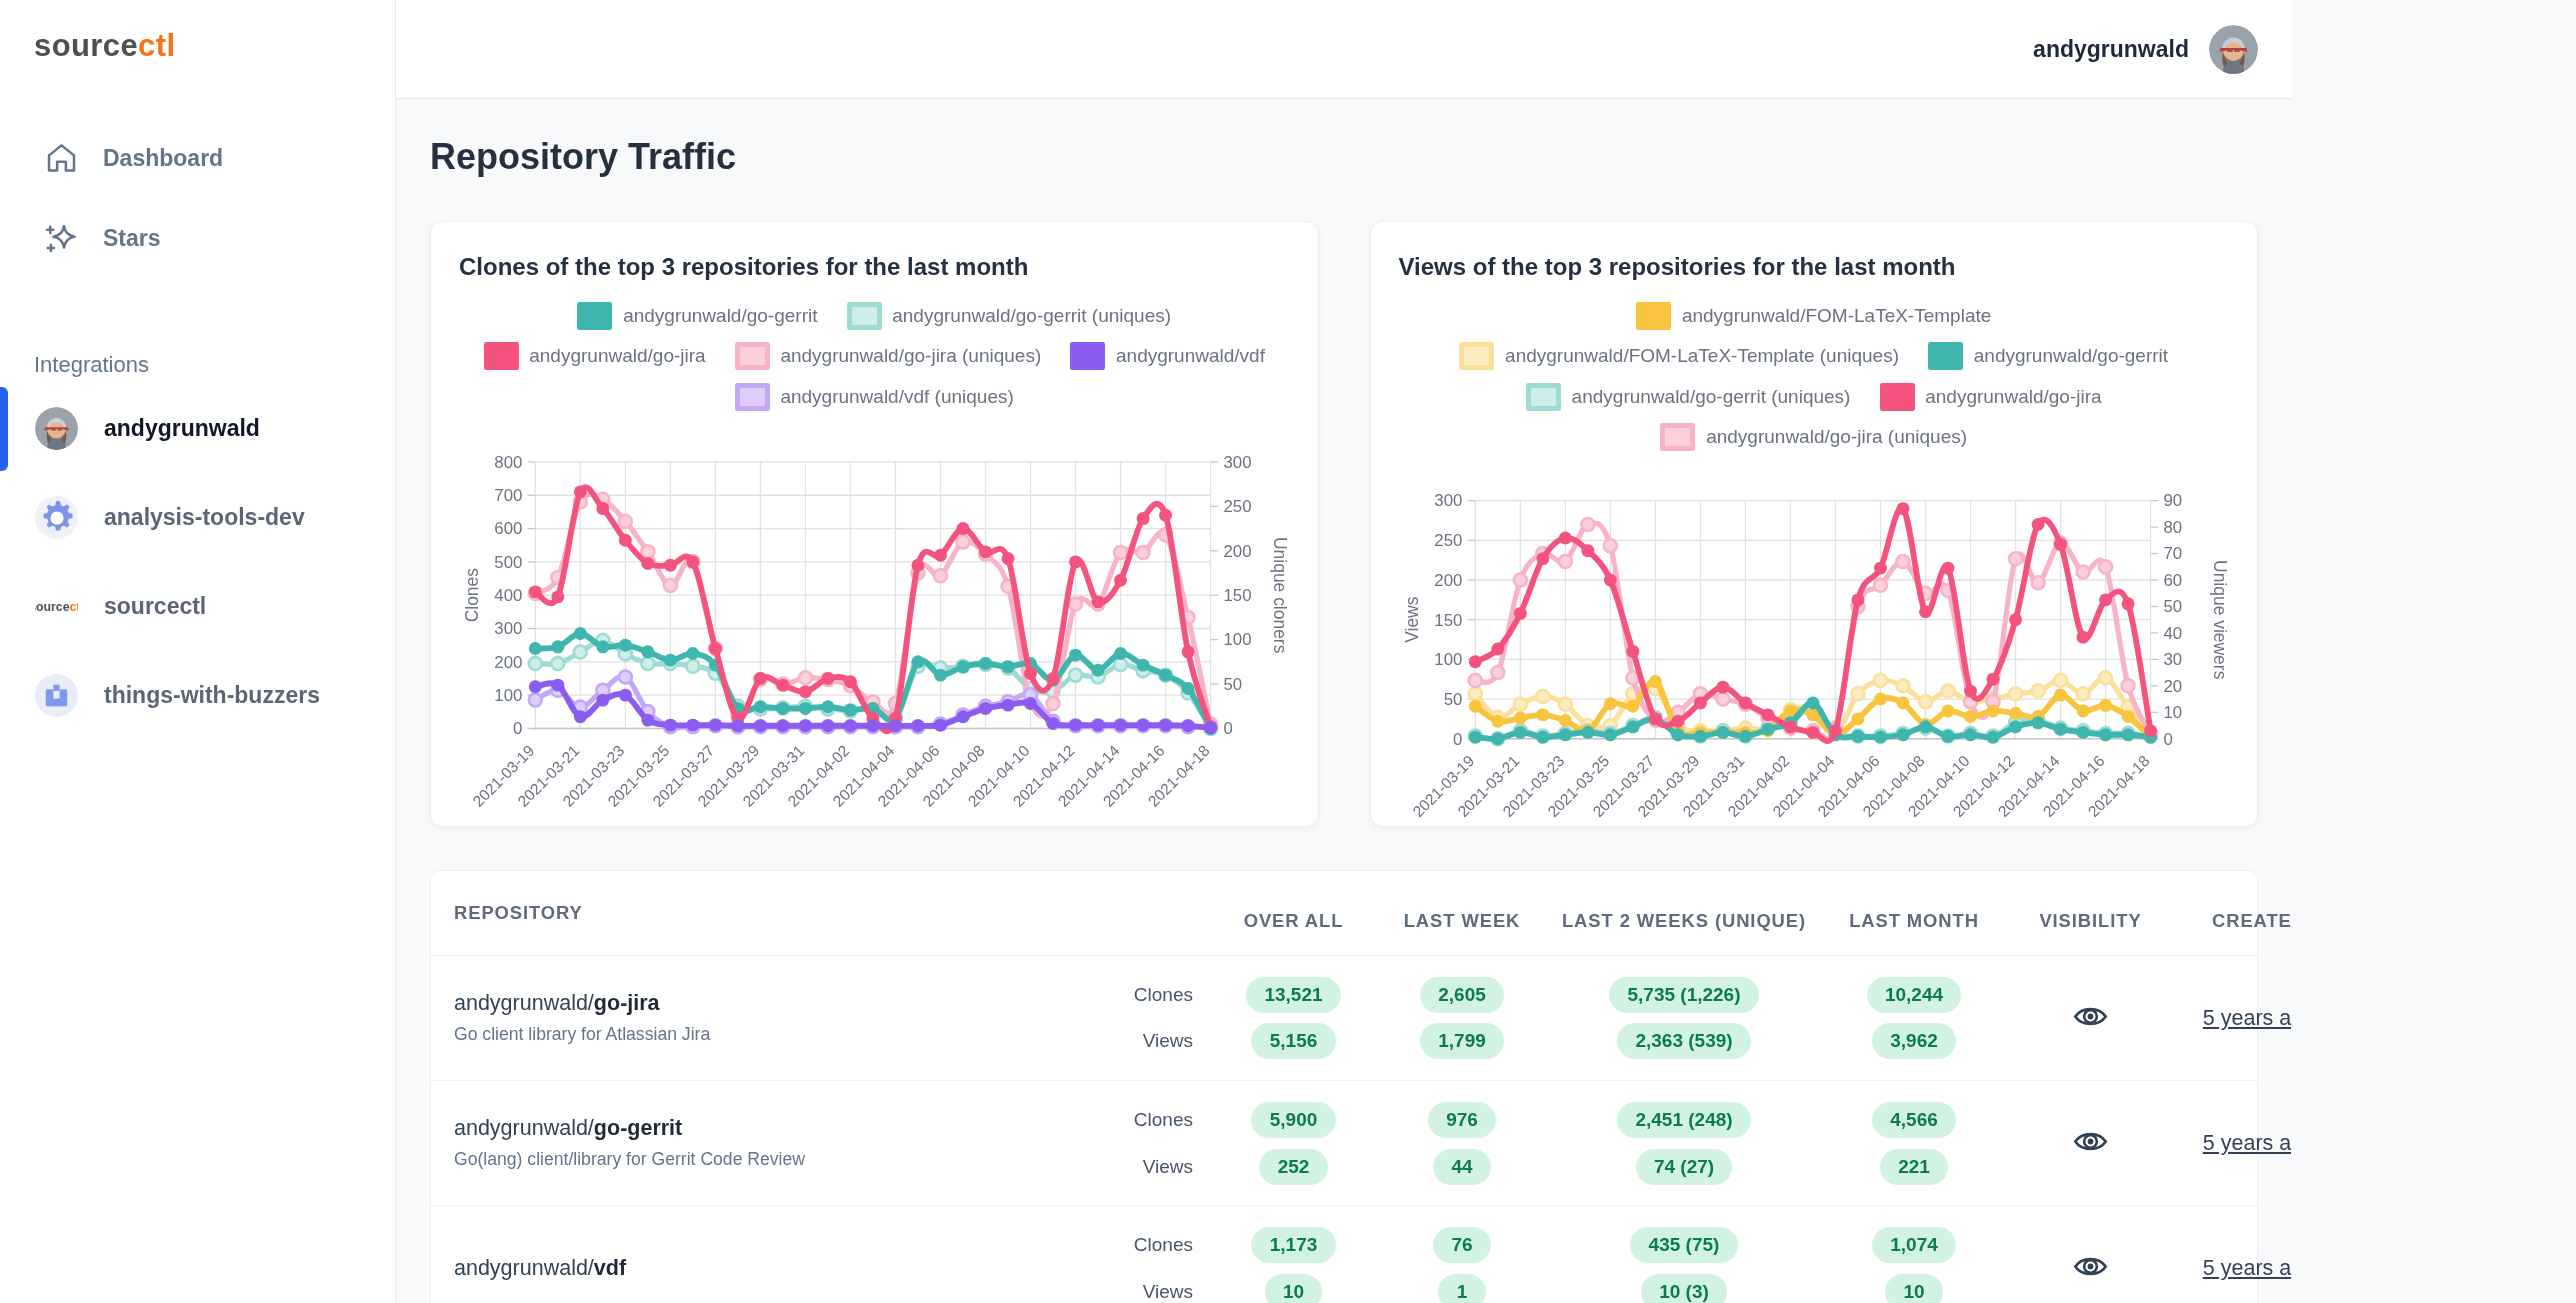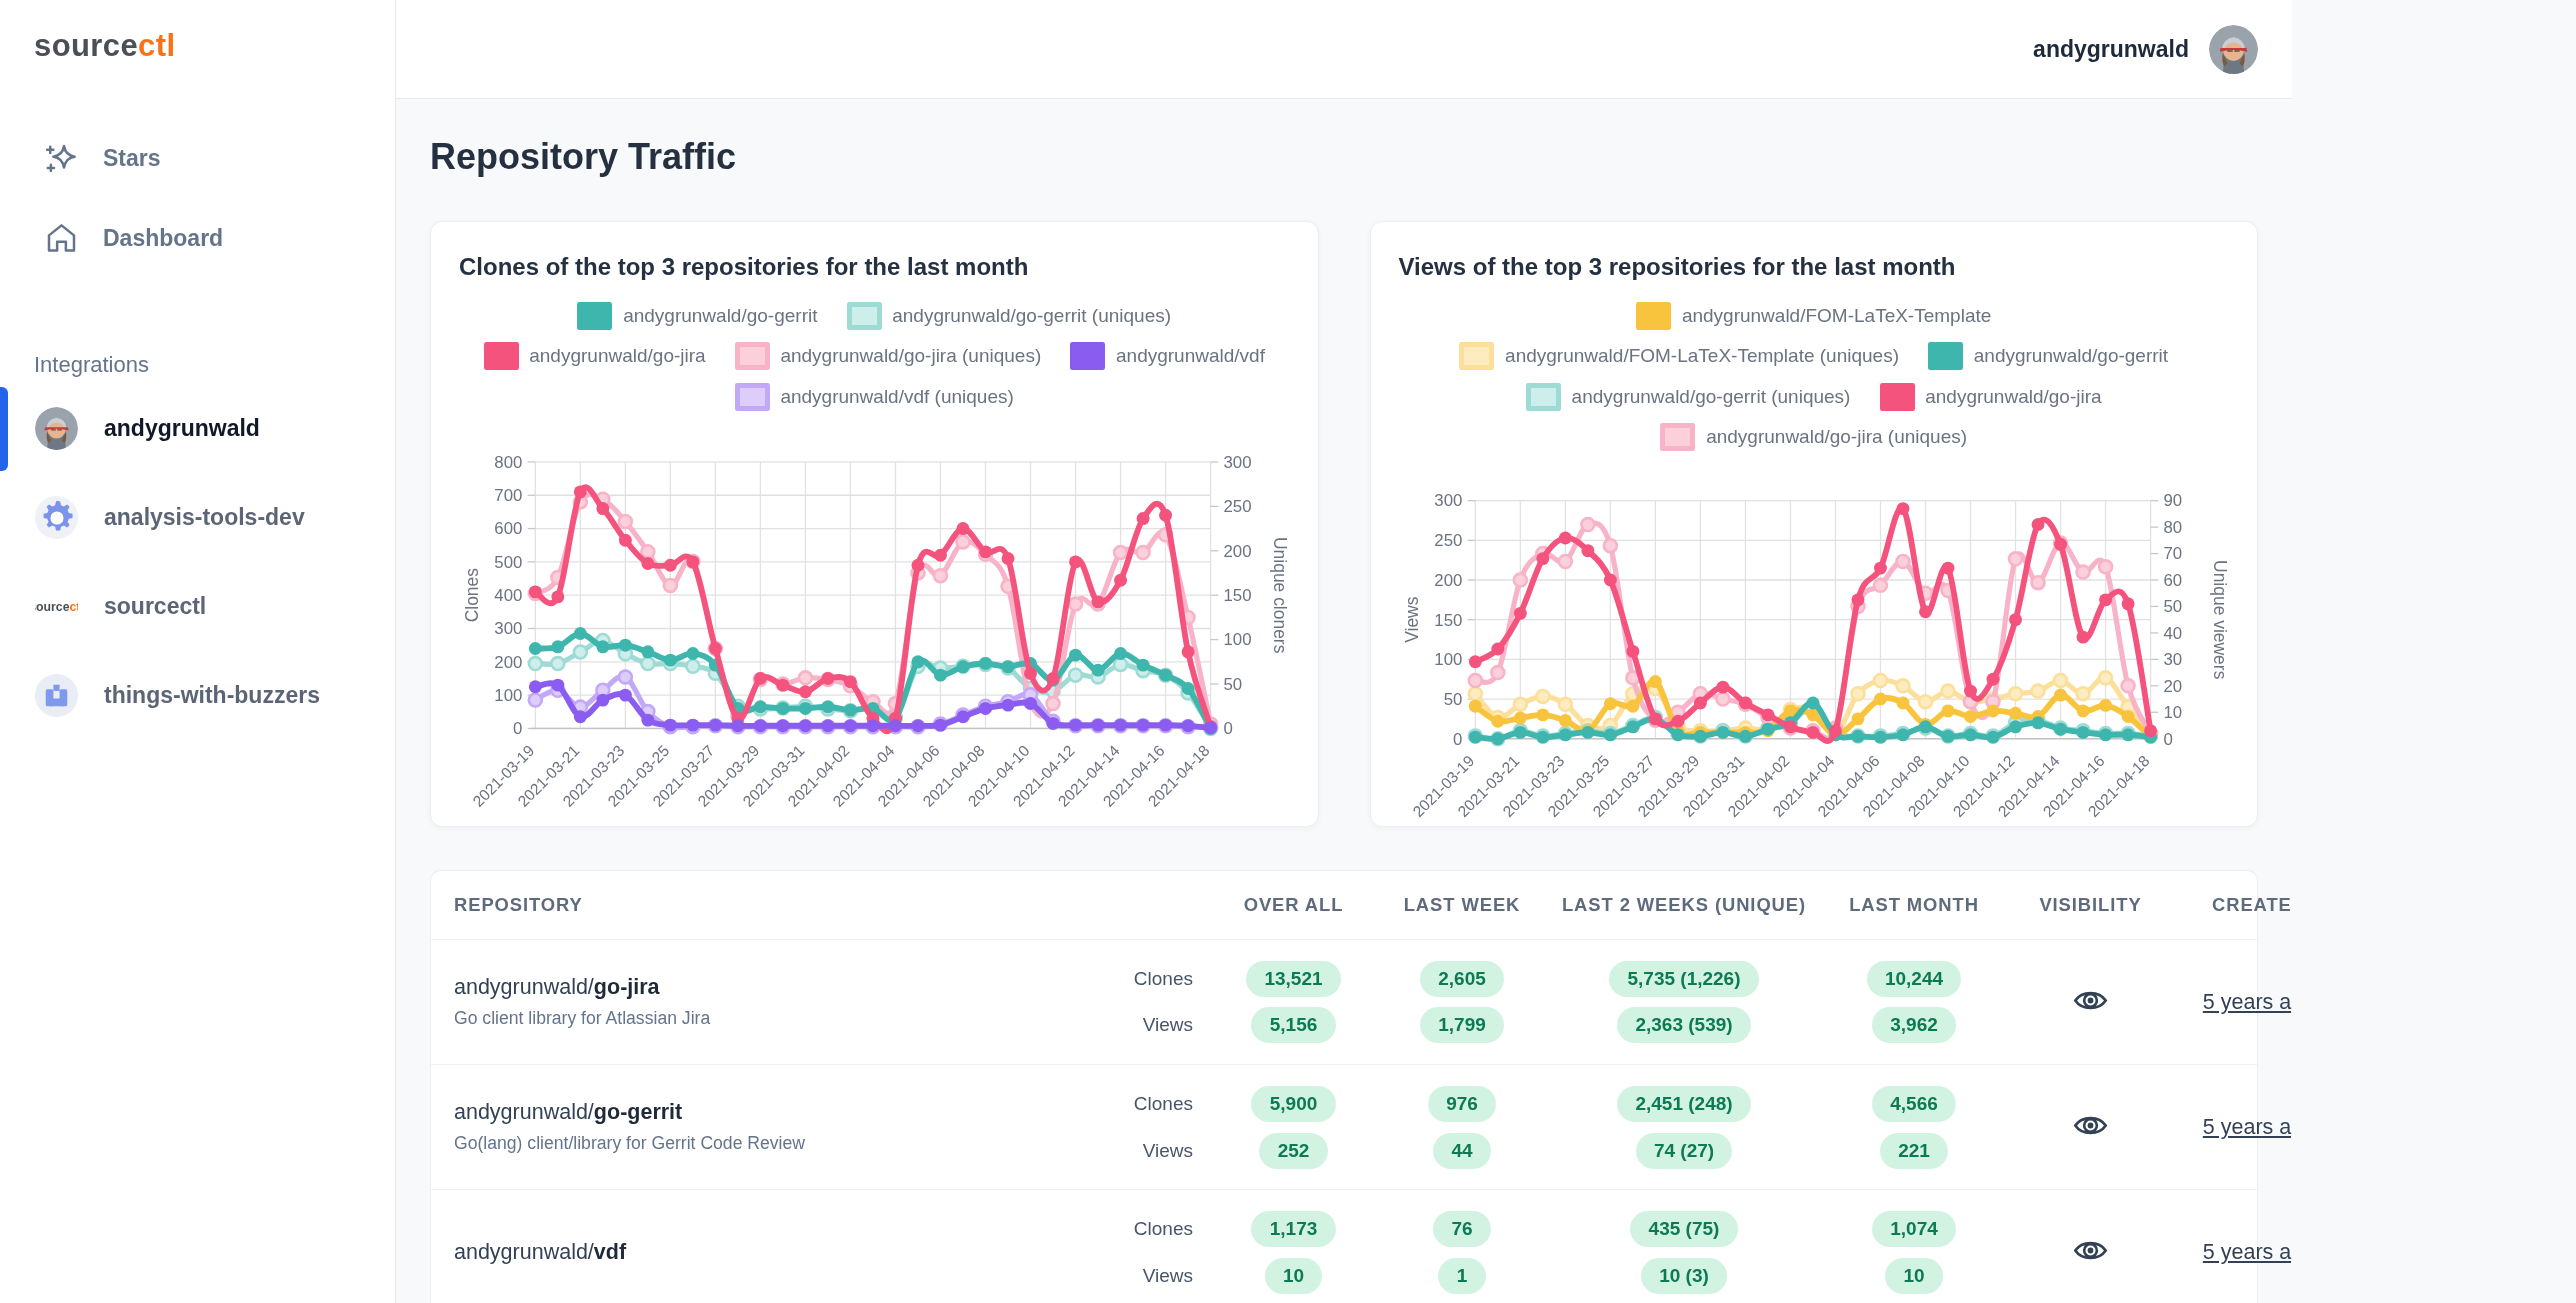--- a/index.html
+++ b/index.html
@@ -40,21 +40,21 @@
   .legend{margin-top:21.5px;display:flex;flex-wrap:wrap;justify-content:center;row-gap:12.3px;column-gap:10.7px;}
   .legend-item{display:flex;align-items:center;gap:10.7px;padding:0 9.2px;cursor:pointer;}
   .swatch{width:35px;height:28px;border-radius:2.3px;box-sizing:border-box;flex:none;}
   .legend-item .ltext{font-size:19px;color:#6b7280;}
   .chart-svg{display:block;width:100%;margin-top:7.7px;}
 
   
   .table-card{margin-top:43px;background:#fff;border:1.5px solid #eceef2;border-bottom:none;border-radius:10.7px 10.7px 0 0;}
   .tgrid{display:grid;grid-template-columns:659px 100px 161px 176px 268px 192px 161px 176px 1fr;align-items:center;}
   .thead{padding:23px 23px;color:#5f6b7a;font-size:18.4px;font-weight:700;letter-spacing:.05em;}
-  .thead .c{text-align:center;}
+  .thead .c{text-align:center;margin-top:16px;}
   .thead .r{text-align:right;}
   .trow{padding:15.3px 23px;border-top:1.5px solid #eef1f4;}
   .repo-name{font-size:21.5px;color:#334155;font-weight:500;}
   .repo-name b{font-weight:700;color:#1f2937;}
   .repo-desc{font-size:17.6px;color:#64748b;margin-top:7.7px;}
   .mlabel{font-size:19px;color:#475569;text-align:right;padding-right:20px;}
   .bcell{text-align:center;padding:5.4px 0;}
   .badge{display:inline-block;background:#d3f3e2;color:#0b7a55;font-size:19px;font-weight:700;padding:7px 18.4px;border-radius:23px;white-space:nowrap;}
   .viscell,.crcell{text-align:center;text-decoration:underline;}
   .crcell{font-size:21.5px;color:#334155;}
@@ -64,34 +64,34 @@
 </head>
 <body>
 
 <div class="app">
   <aside>
     <div class="logo"><span>source</span><span class="accent">ctl</span></div>
     <nav class="nav" id="nav">
         <div class="nav-item">
           <span class="nicon">
             <svg width="35" height="35" viewBox="0 0 28 28" fill="none" stroke="#64748b" stroke-width="2" stroke-linejoin="round" stroke-linecap="round">
+              <path d="M4 11.5 L14 3.5 L24 11.5 V23.5 H17.5 V16.5 H10.5 V23.5 H4 Z"></path>
+            </svg>
+          </span>
+          <span>Dashboard</span>
+        </div>
+        <div class="nav-item">
+          <span class="nicon">
+            <svg width="35" height="35" viewBox="0 0 28 28" fill="none" stroke="#64748b" stroke-width="2" stroke-linejoin="round" stroke-linecap="round">
               <path d="M16 4 C16.8 9 19.5 11.8 24.5 12.6 C19.5 13.4 16.8 16.2 16 21.2 C15.2 16.2 12.5 13.4 7.5 12.6 C12.5 11.8 15.2 9 16 4 Z"></path>
               <path d="M5 4.5 v5 M2.5 7 h5"></path>
               <path d="M5.5 19 v5 M3 21.5 h5"></path>
             </svg>
           </span>
           <span>Stars</span>
-        </div>
-        <div class="nav-item">
-          <span class="nicon">
-            <svg width="35" height="35" viewBox="0 0 28 28" fill="none" stroke="#64748b" stroke-width="2" stroke-linejoin="round" stroke-linecap="round">
-              <path d="M4 11.5 L14 3.5 L24 11.5 V23.5 H17.5 V16.5 H10.5 V23.5 H4 Z"></path>
-            </svg>
-          </span>
-          <span>Dashboard</span>
         </div>
       </nav>
     <div class="int-label">Integrations</div>
     <nav id="integrations">
         <div class="int-item active">
           <span class="abar"></span>
           <span class="int-icon">
             <svg width="49" height="49" viewBox="0 0 64 64">
               <defs>
                 <clipPath id="avc">

